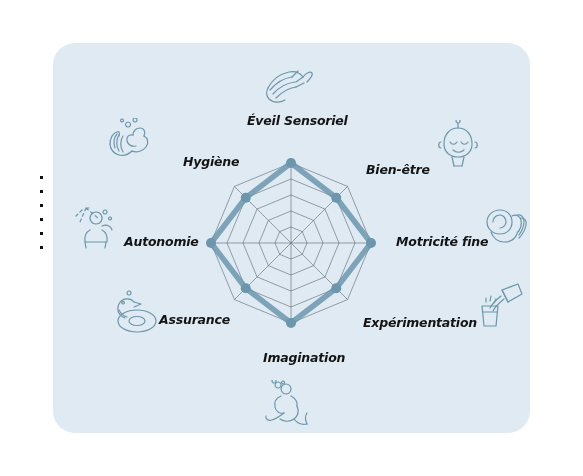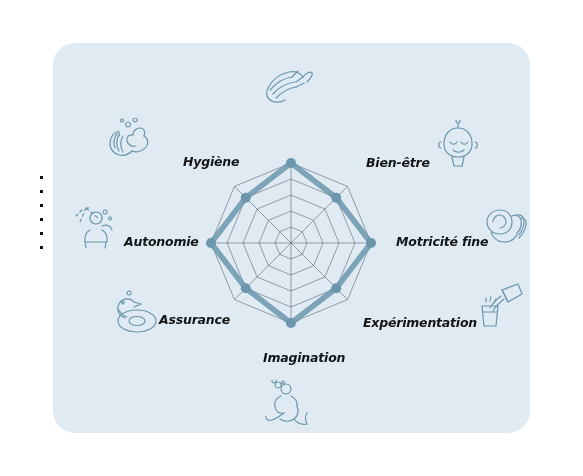--- a/index.html
+++ b/index.html
@@ -102,21 +102,22 @@
         <circle cx="336.25" cy="197.75" r="5" fill="#6b96ab"></circle>
         <circle cx="371.00" cy="243.00" r="5" fill="#6b96ab"></circle>
         <circle cx="336.25" cy="288.25" r="5" fill="#6b96ab"></circle>
         <circle cx="291.00" cy="323.00" r="5" fill="#6b96ab"></circle>
         <circle cx="245.75" cy="288.25" r="5" fill="#6b96ab"></circle>
         <circle cx="211.00" cy="243.00" r="5" fill="#6b96ab"></circle>
         <circle cx="245.75" cy="197.75" r="5" fill="#6b96ab"></circle>
       </g>
   </svg>
 
-  <div class="axis-label" style="left:366px; top:155px;">Bien-être</div>
+  <div class="axis-label" style="left:247px; top:113px;">Éveil Sensoriel</div>
+  <div class="axis-label" style="left:366px; top:162px;">Bien-être</div>
   <div class="axis-label" style="left:363px; top:315px;">Expérimentation</div>
   <div class="axis-label" style="left:396px; top:234px;">Motricité fine</div>
   <div class="axis-label" style="left:252px; top:350px;margin-left:11px;">Imagination</div>
   <div class="axis-label" style="left:159px; top:312px;text-align:center;">Assurance</div>
   <div class="axis-label" style="left:124px; top:234px;text-align:center;">Autonomie</div>
   <div class="axis-label" style="left:183px; top:154px;text-align:center;">Hygiène</div>
 
   <svg class="spoke-icon" style="left:262px; top:58px;" viewBox="0 0 52 48">
     <g fill="none" stroke="#6b96ab" stroke-width="1.2" stroke-linecap="round" stroke-linejoin="round">
       <path d="M6 30 C10 22 18 16 27 14 C33 13 38 15 41 19"></path>

